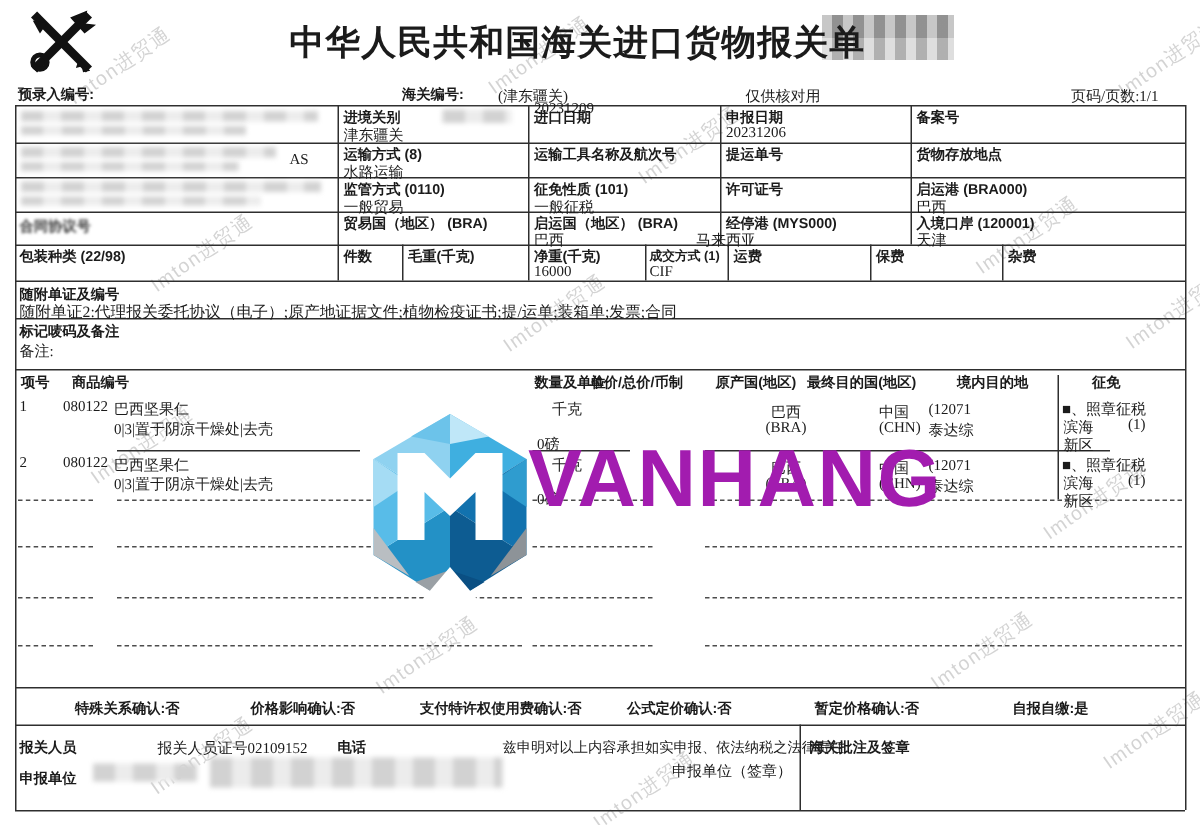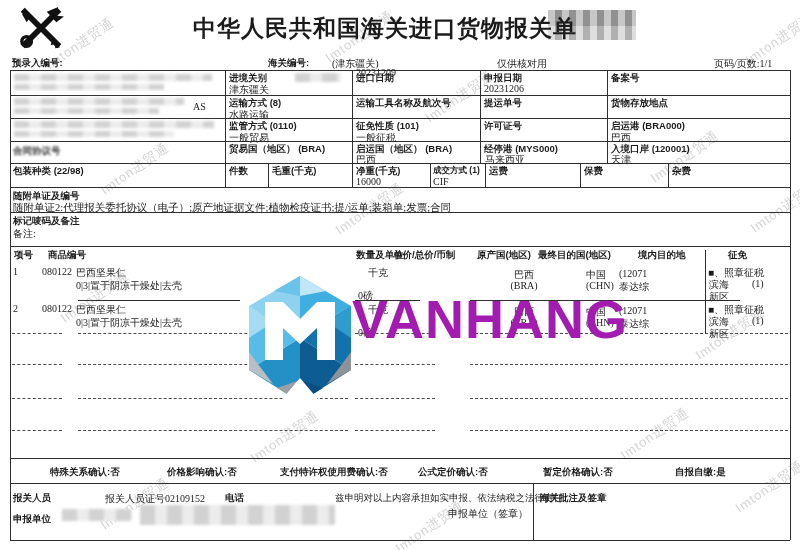--- a/index.html
+++ b/index.html
@@ -121,21 +121,21 @@
   <div class="val" style="left:356px;top:131px">一般征税</div>
   <div class="lbl" style="left:484px;top:120px">许可证号</div>
   <div class="lbl" style="left:611px;top:120px">启运港 (BRA000)</div>
   <div class="val" style="left:611px;top:131px">巴西</div>
 
   <div class="lbl blurlbl" style="left:13px;top:145px">合同协议号</div>
   <div class="lbl" style="left:229px;top:143px">贸易国（地区） (BRA)</div>
   <div class="lbl" style="left:356px;top:143px">启运国（地区） (BRA)</div>
   <div class="val" style="left:356px;top:153px">巴西</div>
   <div class="lbl" style="left:484px;top:143px">经停港 (MYS000)</div>
-  <div class="val" style="left:485px;top:153px">马来西亚</div>
+  <div class="val" style="left:464px;top:153px">马来西亚</div>
   <div class="lbl" style="left:611px;top:143px">入境口岸 (120001)</div>
   <div class="val" style="left:611px;top:153px">天津</div>
 
   <div class="lbl" style="left:13px;top:165px">包装种类 (22/98)</div>
   <div class="lbl" style="left:229px;top:165px">件数</div>
   <div class="lbl" style="left:272px;top:165px">毛重(千克)</div>
   <div class="lbl" style="left:356px;top:165px">净重(千克)</div>
   <div class="val" style="left:356px;top:176px">16000</div>
   <div class="lbl" style="left:433px;top:165px;font-size:8.5px">成交方式 (1)</div>
   <div class="val" style="left:433px;top:176px">CIF</div>

